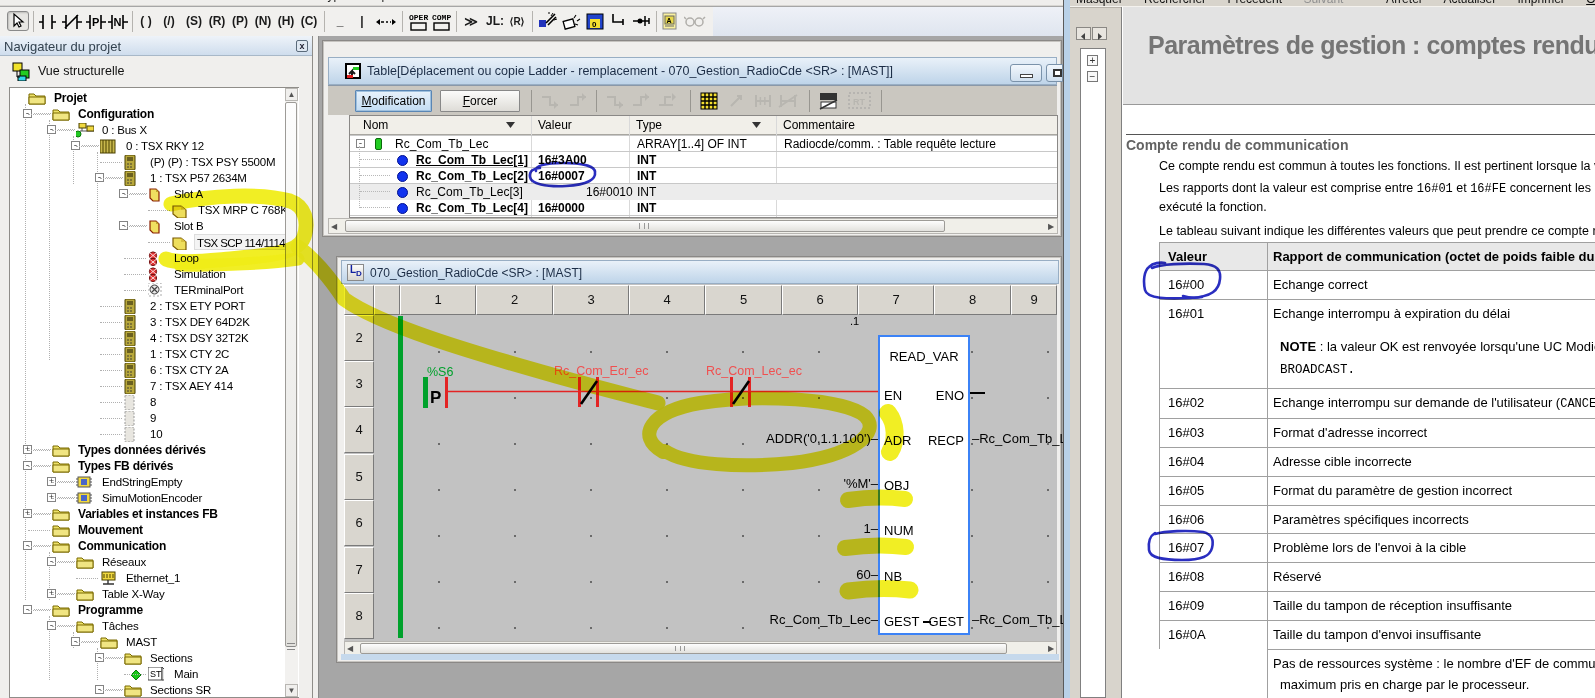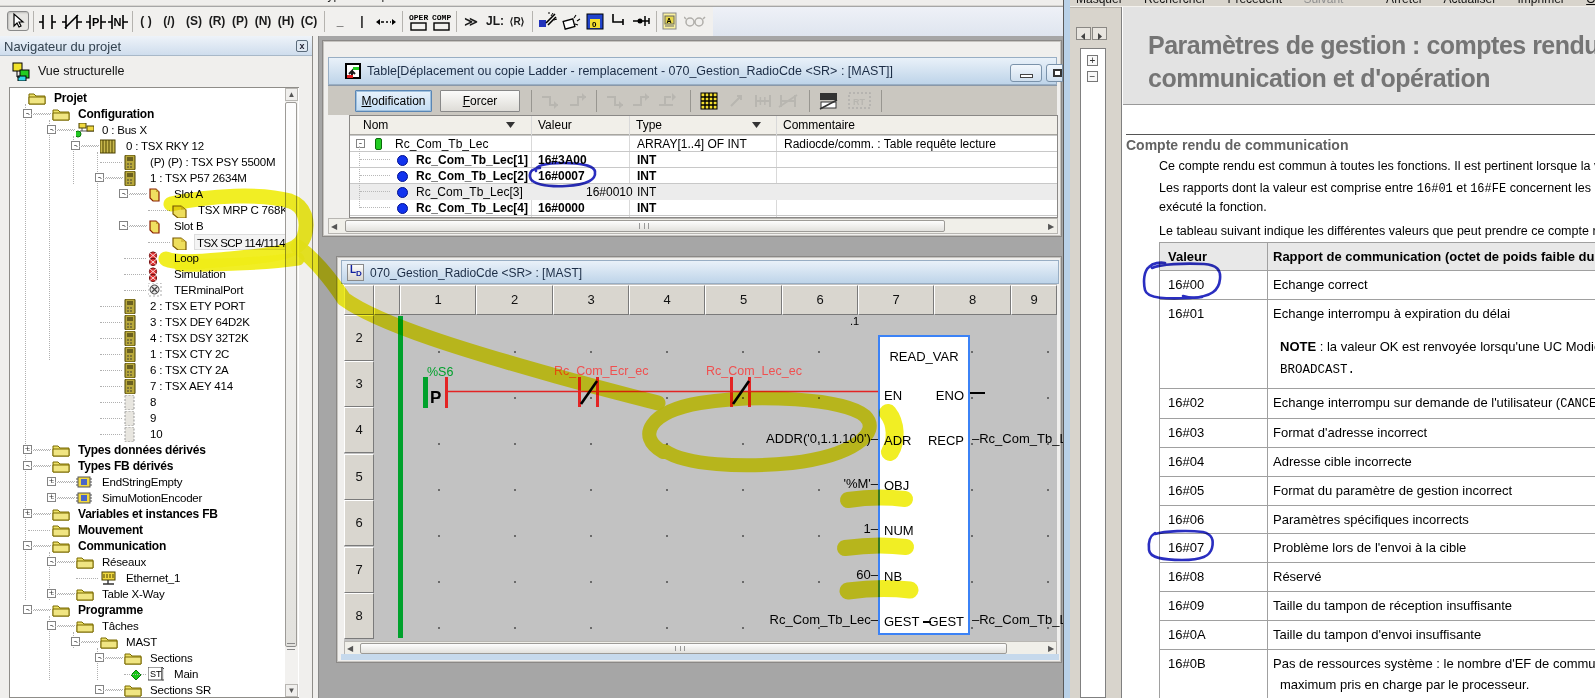--- a/index.html
+++ b/index.html
@@ -571,21 +571,21 @@
       <div class="ebox" style="left:6px;top:3px;">-</div>
       <div style="position:absolute;left:25px;top:2px;width:7px;height:12px;background:#22cc22;border:1px solid #0a6a0a;border-radius:2px;"></div>
       <div class="tx" style="left:45px;">Rc_Com_Tb_Lec</div>
       <div class="tx" style="left:287px;">ARRAY[1..4] OF INT</div>
       <div class="tx" style="left:434px;">Radiocde/comm. : Table requête lecture</div>
     </div>
     <div class="grow" style="top:36px;font-weight:bold;">
       <svg style="position:absolute;left:47px;top:3px;" width="12" height="11">
           <circle cx="5.5" cy="5.5" r="5" fill="#1133ee" stroke="#001090"></circle>
         </svg>
-      <div class="tx" style="left:66px;">Rc_Com_Tb_Lec[1]</div>
+      <div class="tx" style="left:66px;text-decoration:underline;">Rc_Com_Tb_Lec[1]</div>
       <div class="tx" style="left:188px;">16#3A00</div>
       <div class="tx" style="left:287px;">INT</div>
     </div>
     <div class="grow" style="top:52px;font-weight:bold;">
       <svg style="position:absolute;left:47px;top:3px;" width="12" height="11">
           <circle cx="5.5" cy="5.5" r="5" fill="#1133ee" stroke="#001090"></circle>
         </svg>
       <div class="tx" style="left:66px;">Rc_Com_Tb_Lec[2]</div>
       <div class="tx" style="left:188px;">16#0007</div>
       <div class="tx" style="left:287px;">INT</div>
@@ -776,21 +776,20 @@
   <div style="position:absolute;left:22px;top:27px;width:15px;height:13px;background:#e8e5df;border:1px solid #8a8884;"><svg width="13" height="11">
         <path d="M5,2 L9,5.5 L5,9 z" fill="#444"></path>
       </svg></div>
   <div style="position:absolute;left:10px;top:48px;width:26px;height:650px;background:#fff;border:1px solid #808080;">
     <div style="position:absolute;left:6px;top:6px;width:11px;height:11px;border:1px solid #777;background:#f8f8f8;font-size:10px;line-height:9px;text-align:center;color:#333;">+</div>
     <div style="position:absolute;left:6px;top:22px;width:11px;height:11px;border:1px solid #777;background:#f8f8f8;font-size:10px;line-height:9px;text-align:center;color:#333;">−</div>
   </div>
   <div id="rdoc">
     <div id="rbanner">
       <div class="h1t" style="left:25px;top:24px;">Paramètres de gestion : comptes rendus de</div>
-      <div class="h1t" style="left:25px;top:57px;">communication et d'opération</div>
     </div>
     <div style="position:absolute;left:4px;top:127px;width:470px;height:1px;background:#555;"></div>
     <div class="tx" style="left:4px;top:130px;font-size:14px;font-weight:bold;color:#636363;">Compte rendu de communication</div>
     <div class="body-t" style="left:37px;top:152px;">Ce compte rendu est commun à toutes les fonctions. Il est pertinent lorsque la valeur</div>
     <div class="body-t" style="left:37px;top:174px;">Les rapports dont la valeur est comprise entre <span class="mono">16#01</span> et <span class="mono">16#FE</span> concernent les erreurs</div>
     <div class="body-t" style="left:37px;top:193px;">exécuté la fonction.</div>
     <div class="body-t" style="left:37px;top:217px;">Le tableau suivant indique les différentes valeurs que peut prendre ce compte rendu</div>
     <div id="htable" style="left:37px;top:235px;width:437px;height:456px;">
       <div class="hcell" style="left:0;top:0;width:108px;height:28px;background:#e8e8e8;font-weight:bold;line-height:27px;padding-left:8px;">Valeur</div>
       <div class="hcell" style="left:108px;top:0;width:330px;height:28px;background:#e8e8e8;font-weight:bold;line-height:27px;padding-left:5px;white-space:nowrap;">Rapport de communication (octet de poids faible du mot)</div>
@@ -811,21 +810,20 @@
       <div class="hcell" style="left:0;top:263px;width:108px;height:28px;padding:6px 0 0 8px;">16#06</div>
       <div class="hcell" style="left:108px;top:263px;width:330px;height:28px;padding:6px 0 0 5px;white-space:nowrap;">Paramètres spécifiques incorrects</div>
       <div class="hcell" style="left:0;top:291px;width:108px;height:29px;padding:6px 0 0 8px;">16#07</div>
       <div class="hcell" style="left:108px;top:291px;width:330px;height:29px;padding:6px 0 0 5px;white-space:nowrap;">Problème lors de l'envoi à la cible</div>
       <div class="hcell" style="left:0;top:320px;width:108px;height:29px;padding:6px 0 0 8px;">16#08</div>
       <div class="hcell" style="left:108px;top:320px;width:330px;height:29px;padding:6px 0 0 5px;white-space:nowrap;">Réservé</div>
       <div class="hcell" style="left:0;top:349px;width:108px;height:29px;padding:6px 0 0 8px;">16#09</div>
       <div class="hcell" style="left:108px;top:349px;width:330px;height:29px;padding:6px 0 0 5px;white-space:nowrap;">Taille du tampon de réception insuffisante</div>
       <div class="hcell" style="left:0;top:378px;width:108px;height:29px;padding:6px 0 0 8px;">16#0A</div>
       <div class="hcell" style="left:108px;top:378px;width:330px;height:29px;padding:6px 0 0 5px;white-space:nowrap;">Taille du tampon d'envoi insuffisante</div>
-      <div class="hcell" style="left:0;top:407px;width:108px;height:49px;padding:6px 0 0 8px;">16#0B</div>
       <div class="hcell" style="left:108px;top:407px;width:330px;height:49px;padding:6px 0 0 5px;white-space:nowrap;">Pas de ressources système : le nombre d'EF de communication actifs dépasse le</div>
       <div class="tx" style="left:121px;top:435px;font-size:13px;">maximum pris en charge par le processeur.</div>
     </div>
   </div>
 </div>
 
 <svg class="ab" id="anno" viewBox="0 0 1595 698" style="mix-blend-mode:multiply;">
   <g fill="none" stroke="#f0ed18" stroke-opacity="0.95" stroke-linecap="round" stroke-linejoin="round">
     <path d="M171,204 C210,195 262,193 290,201 C305,206 309,222 304,237 C299,252 275,255 230,259 C205,261 178,264 166,259" stroke-width="15"></path>
     <path d="M180,265 C220,266 270,263 298,259" stroke-width="13"></path>

